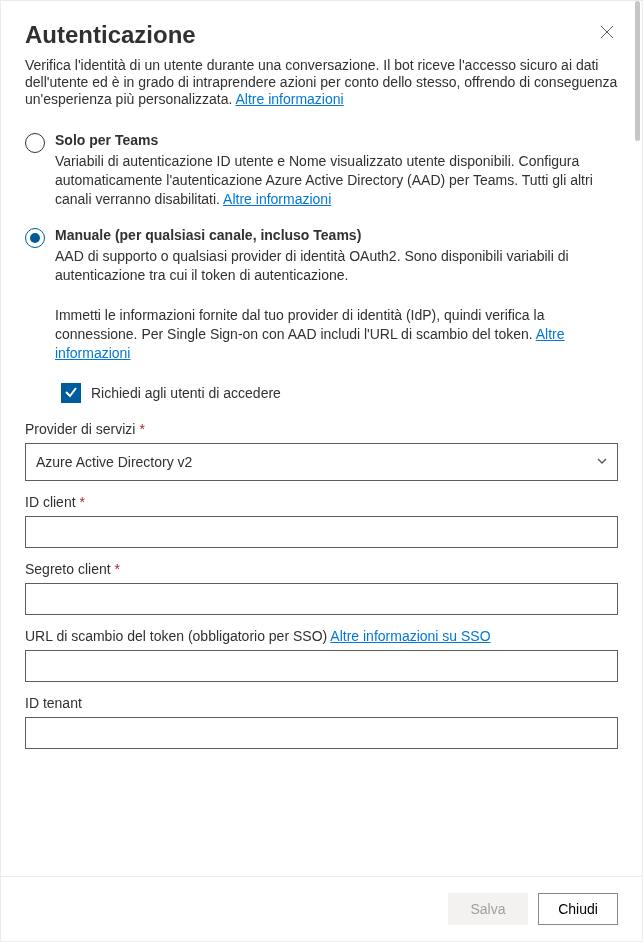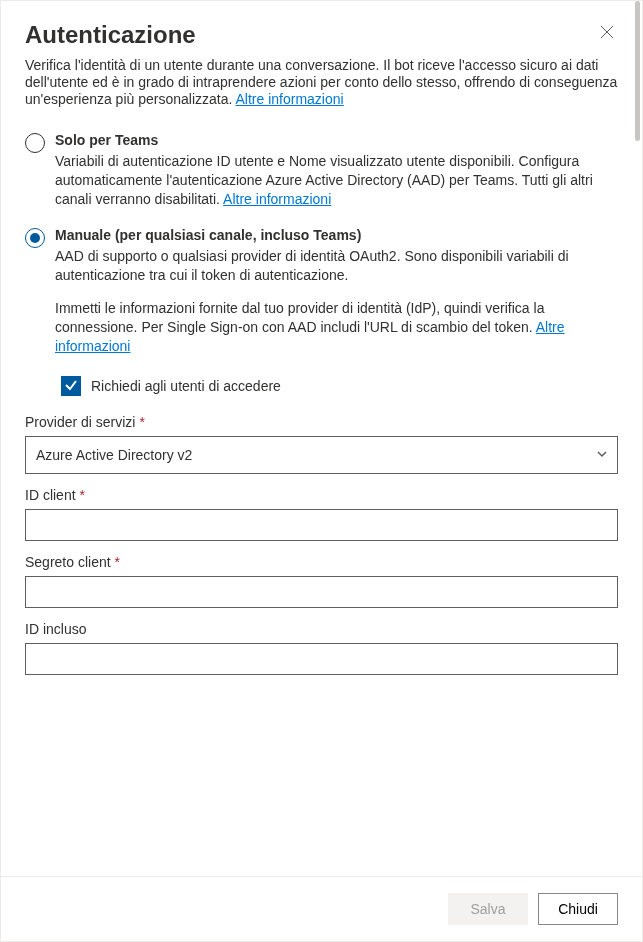--- a/index.html
+++ b/index.html
@@ -99,21 +99,21 @@
       margin-bottom: 4px;
       cursor: pointer;
     }
     .option-desc {
       color: #323130;
       line-height: 19px;
     }
     .option-extra {
       color: #323130;
       line-height: 19px;
-      margin-top: 14px;
+      margin-top: 21px;
     }
     .checkbox-row {
       display: flex;
       align-items: center;
       margin-top: 20px;
       margin-left: 6px;
     }
     .checkbox {
       width: 20px;
       height: 20px;
@@ -308,23 +308,30 @@
       <input type="text" class="text-input" style="">
     </div>
 
     <div class="form-group">
       <label class="form-label">
         <span>Segreto client</span> <span class="req">*</span>
       </label>
       <input type="text" class="text-input" style="">
     </div>
 
-
-    <div class="form-group">
-      <label class="form-label">ID incluso</label>
+    <div class="form-group">
+      <label class="form-label">
+        <span>URL di scambio del token (obbligatorio per SSO)</span>
+        <a class="link">Altre informazioni su SSO</a>
+      </label>
+      <input type="text" class="text-input" style="">
+    </div>
+
+    <div class="form-group">
+      <label class="form-label">ID tenant</label>
       <input type="text" class="text-input" style="">
     </div>
 
   </div>
 
   <div class="footer">
     <button class="btn primary">Salva</button>
     <button class="btn">Chiudi</button>
   </div>
 

